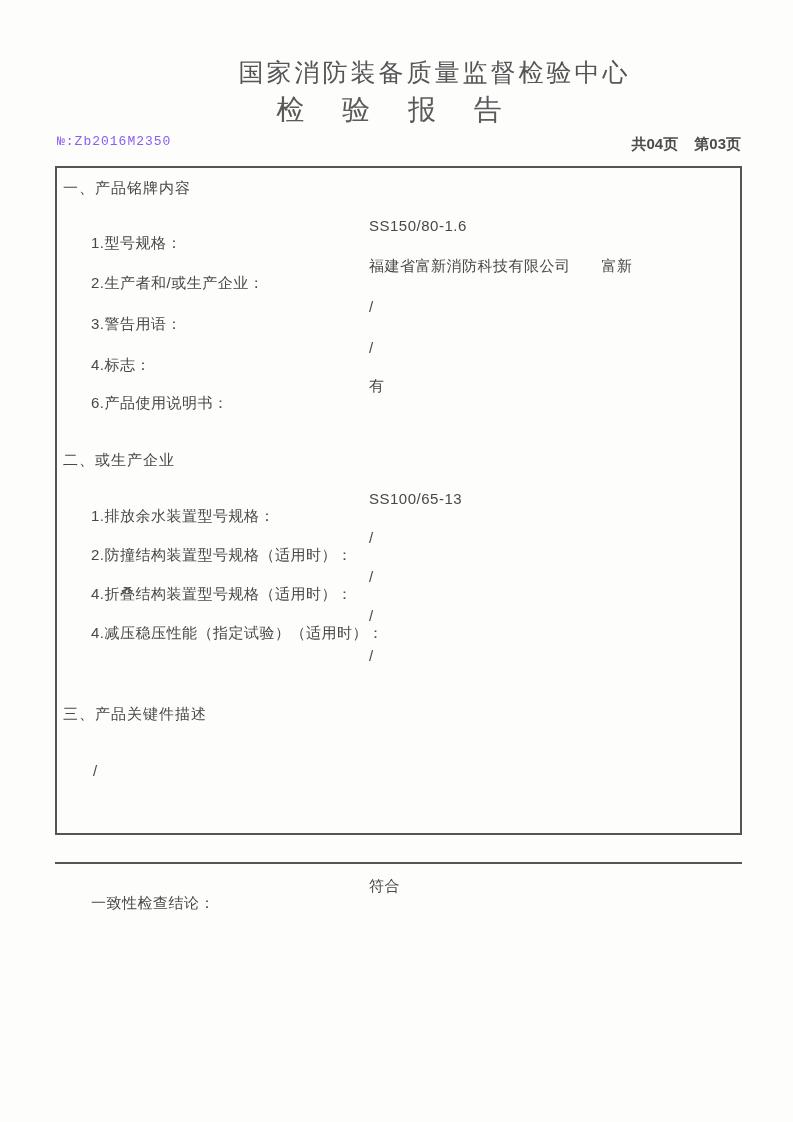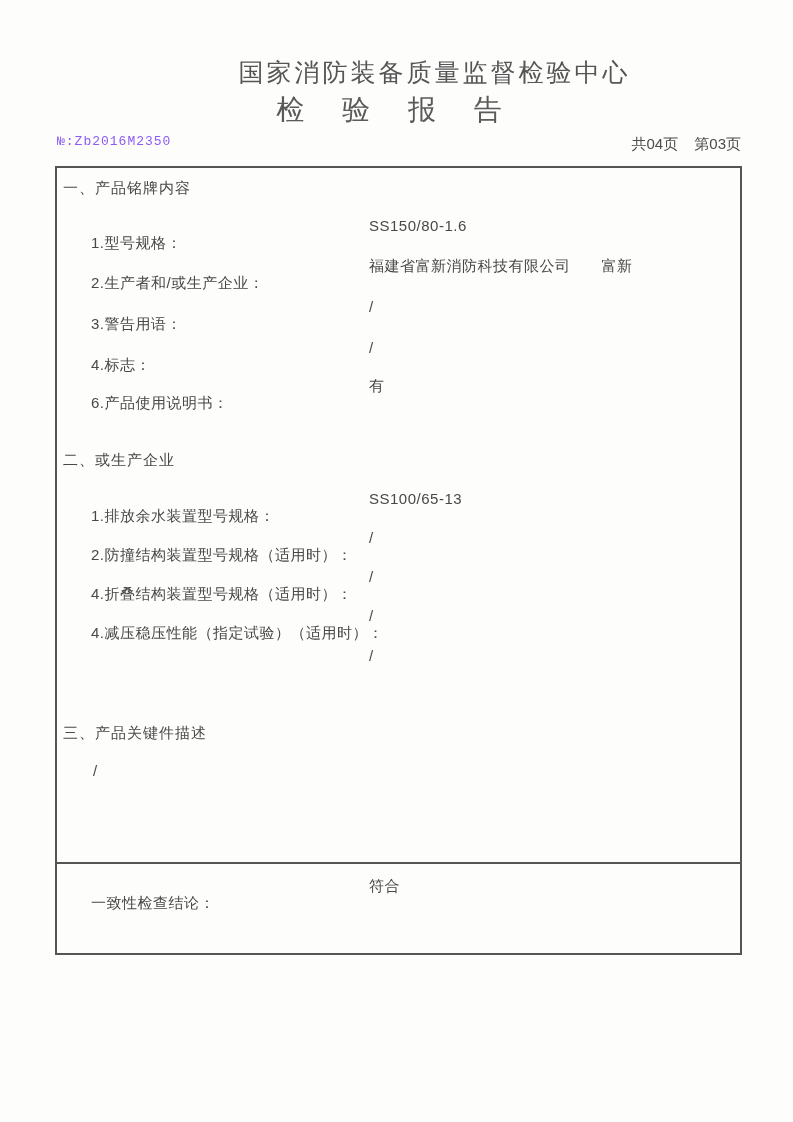--- a/index.html
+++ b/index.html
@@ -45,33 +45,34 @@
     letter-spacing: 1px;
     color: #8b5cf6;
     font-family: Liberation Mono, monospace;
   }
   .meta-pages {
     position: absolute;
     top: 135px;
     right: 52px;
     font-size: 15px;
     color: #4c4c4c;
+    font-weight: bold;
   }
   .meta-pages .pg {
     display: inline-block;
   }
   .meta-pages .pg + .pg {
     margin-left: 12px;
   }
   .doc-table {
     position: absolute;
     left: 55px;
     top: 166px;
     width: 687px;
-    height: 789px;
+    height: 669px;
     box-sizing: border-box;
     border: 2px solid #555555;
     background: transparent;
   }
   .line {
     position: absolute;
     left: 0;
     right: 4px;
     padding-left: 6px;
     font-size: 15px;
@@ -108,21 +109,21 @@
   .r1-1 { top: 89px;  }
   .r1-2 { top: 130px; }
   .r1-3 { top: 171px; }
   .r1-4 { top: 209px; }
   .h2   { top: 283px; }
   .r2-0 { top: 322px; }
   .r2-1 { top: 361px; }
   .r2-2 { top: 400px; }
   .r2-3 { top: 439px; }
   .r2-4 { top: 479px; }
-  .h3   { top: 556px; }
+  .h3   { top: 537px; }
   .s3v  { top: 594px; }
   .concl{ top: 709px; }
 </style>
 </head>
 <body>
 
 <div class="page">
 
   <div class="org-title">国家消防装备质量监督检验中心</div>
 

